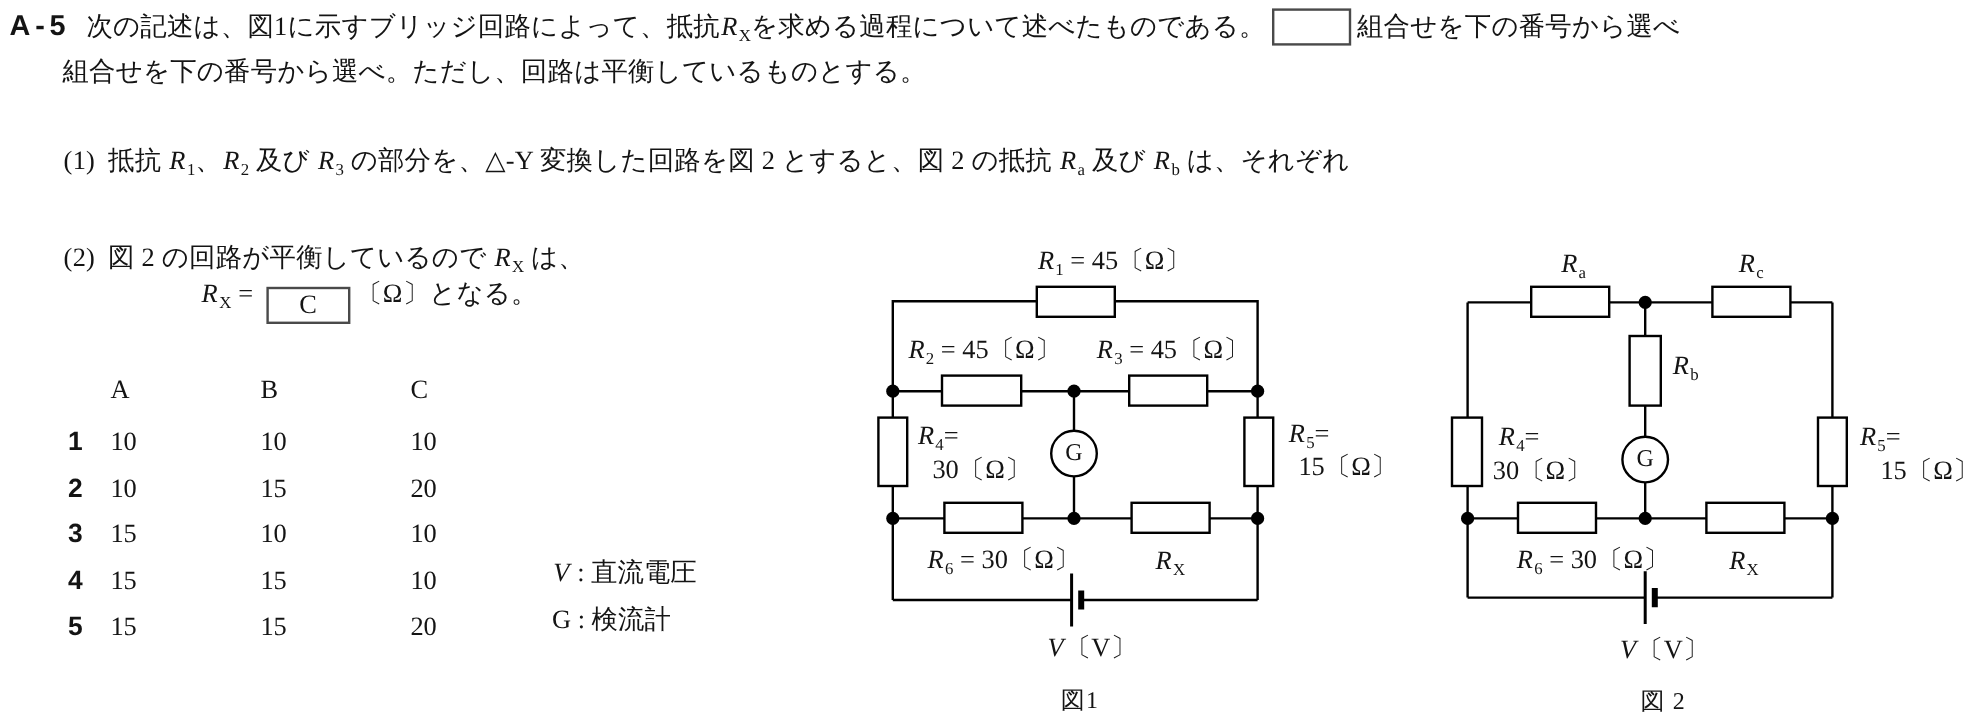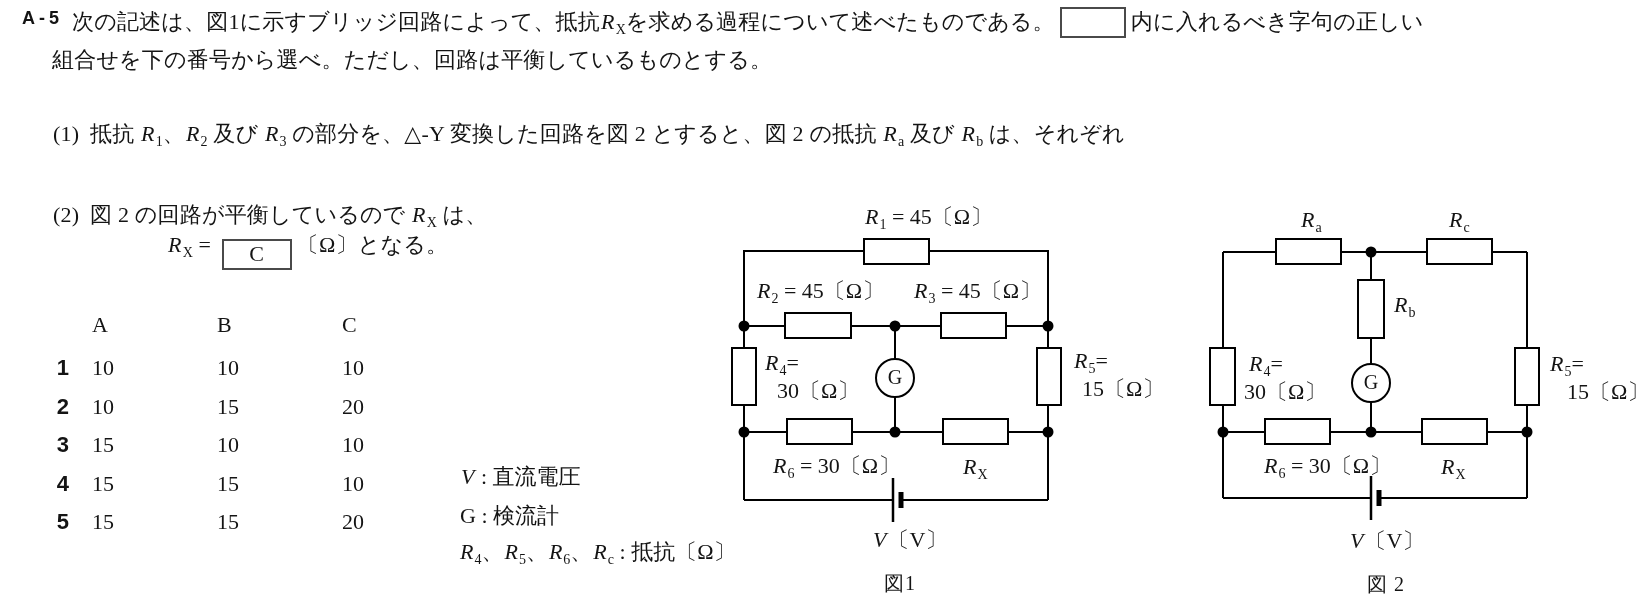--- a/index.html
+++ b/index.html
@@ -4,40 +4,40 @@
 <style>
   html,body{margin:0;padding:0;background:#fff;}
   .page{position:relative;width:1643px;height:601px;background:#ffffff;overflow:hidden;
         font-family:"Liberation Serif","DejaVu Serif",serif;color:#141414;}
   .tline{position:absolute;font-size:22px;line-height:30px;white-space:nowrap;letter-spacing:.2px;}
   .var{font-style:italic;padding:0 1px;}
   sub.subv{font-size:14px;vertical-align:baseline;position:relative;top:5px;letter-spacing:0;}
   .ansbox{display:inline-block;box-sizing:border-box;min-width:56px;height:31px;line-height:26px;
           border:2px solid #4a4a4a;text-align:center;vertical-align:-9px;margin:0 5px;padding:0 4px;
           background:#fff;}
-  .qnum{position:absolute;left:22px;top:8px;font-size:18px;font-weight:bold;letter-spacing:4px;
+  .qnum{position:absolute;left:8px;top:8px;font-size:24px;font-weight:bold;letter-spacing:4px;
         font-family:"Liberation Sans","DejaVu Sans",sans-serif;}
   .choices{position:absolute;left:49px;top:312px;}
   .crow{display:grid;grid-template-columns:20px 102px 102px 60px;column-gap:23px;height:38.5px;font-size:22px;}
   .chead{height:43px;}
   .cnum{font-family:"Liberation Sans","DejaVu Sans",sans-serif;font-weight:bold;text-align:right;}
   .legend-line{position:absolute;font-size:22px;white-space:nowrap;}
   .fig{position:absolute;text-align:center;}
   .fig svg{position:absolute;left:0;top:0;}
   .flabel{position:absolute;font-size:22px;line-height:25px;white-space:nowrap;}
   .gmark{transform:translate(-50%,-54%);font-size:20px;line-height:20px;}
   .fcap{position:absolute;font-size:20px;letter-spacing:1px;}
 </style>
 </head>
 <body>
 
 <div class="page">
 
   <div class="qnum">A-5</div>
-  <div class="tline" style="left:72px;top:7px"><span>次の記述は、図1に示すブリッジ回路によって、抵抗</span><span class="var">R</span><sub class="subv">X</sub><span>を求める過程について述べたものである。</span><span class="ansbox" style="min-width: 66px;"></span><span>内に入れるべき字句の正しい</span></div>
+  <div class="tline" style="left:72px;top:7px"><span>次の記述は、図1に示すブリッジ回路によって、抵抗</span><span class="var">R</span><sub class="subv">X</sub><span>を求める過程について述べたものである。</span><span class="ansbox" style="min-width: 66px;"></span><span>組合せを下の番号から選べ</span></div>
   <div class="tline" style="left:52px;top:45px">組合せを下の番号から選べ。ただし、回路は平衡しているものとする。</div>
 
   <div class="tline" style="left:53px;top:119px">(1)</div>
   <div class="tline" style="left:90px;top:119px"><span>抵抗 </span><span class="var">R</span><sub class="subv">1</sub><span>、</span><span class="var">R</span><sub class="subv">2</sub><span> 及び </span><span class="var">R</span><sub class="subv">3</sub><span> の部分を、△-Y 変換した回路を図 2 とすると、図 2 の抵抗 </span><span class="var">R</span><sub class="subv">a</sub><span> 及び </span><span class="var">R</span><sub class="subv">b</sub><span> は、それぞれ</span></div>
 
   <div class="tline" style="left:53px;top:200px">(2)</div>
   <div class="tline" style="left:90px;top:200px"><span>図 2 の回路が平衡しているので </span><span class="var">R</span><sub class="subv">X</sub><span> は、</span></div>
   <div class="tline" style="left:167px;top:230px"><span class="var">R</span><sub class="subv">X</sub><span> = </span><span class="ansbox" style="min-width: 70px;">C</span><span>〔Ω〕となる。</span></div>
 
   <div class="choices">
@@ -74,21 +74,20 @@
     <div class="crow">
       <span class="cnum">5</span>
       <span>15</span>
       <span>15</span>
       <span>20</span>
     </div>
   </div>
 
   <div class="legend-line" style="left:460px;top:462px"><span class="var">V</span><span> : 直流電圧</span></div>
   <div class="legend-line" style="left:460px;top:501px"><span>G : 検流計</span></div>
-  <div class="legend-line" style="left:459px;top:537px"><span class="var">R</span><sub class="subv">4</sub><span>、</span><span class="var">R</span><sub class="subv">5</sub><span>、</span><span class="var">R</span><sub class="subv">6</sub><span>、</span><span class="var">R</span><sub class="subv">c</sub><span> : 抵抗〔Ω〕</span></div>
 
   <div class="fig" style="left:685px;top:190px;width:490px;height:411px">
     <svg width="490" height="411" viewBox="0 0 490 411">
       <g stroke="#000" stroke-width="2" fill="none">
         <path d="M59 136 V61 H363 V136"></path>
         <path d="M59 136 H363"></path>
         <path d="M59 136 V310"></path>
         <path d="M363 136 V310"></path>
         <path d="M59 242 H363"></path>
         <path d="M210 136 V242"></path>

